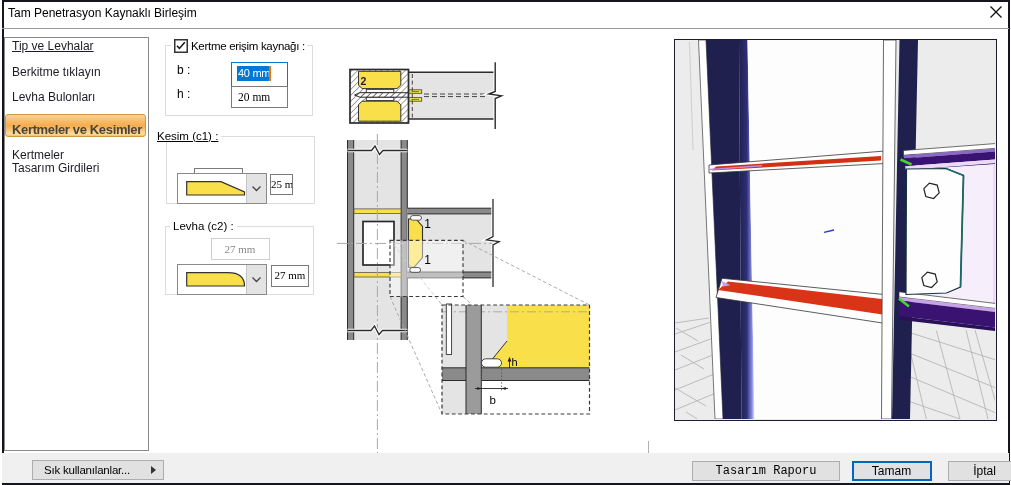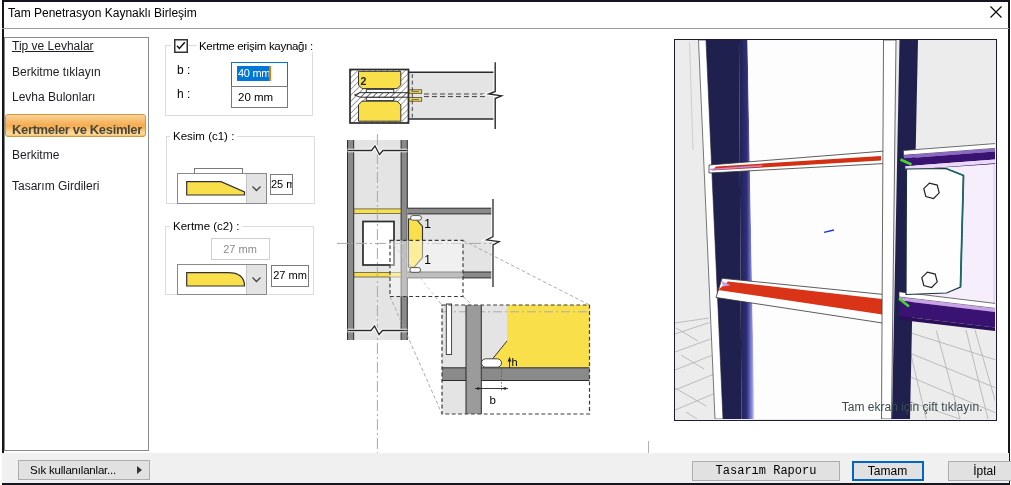--- a/index.html
+++ b/index.html
@@ -1,19 +1,19 @@
 <!DOCTYPE html>
 <html><head>
 <meta charset="utf-8">
 <style>
 html,body{margin:0;padding:0;}
 body{width:1011px;height:485px;position:relative;background:#fff;font-family:"Liberation Sans",sans-serif;overflow:hidden;}
 .abs{position:absolute;}
 .btn{position:absolute;background:#e1e1e1;border:1px solid #adadad;font-size:12px;color:#000;text-align:center;box-sizing:border-box;}
-.inp{position:absolute;background:#fff;border:1px solid #7a7a7a;font-size:11px;color:#000;box-sizing:border-box;text-align:center;white-space:nowrap;overflow:hidden;}
+.inp{position:absolute;background:#fff;border:1px solid #7a7a7a;font-size:11px;color:#000;box-sizing:border-box;text-align:center;white-space:nowrap;overflow:hidden;font-family:Liberation Serif, serif;}
 .grp{position:absolute;border:1px solid #dcdcdc;box-sizing:border-box;}
 .glab{position:absolute;background:#fff;font-size:11.5px;color:#000;padding:0 3px;white-space:nowrap;}
 .mi{position:absolute;left:12px;font-size:12px;color:#1c1c24;white-space:nowrap;}
 </style>
 </head>
 <body>
 
 <div class="abs" style="left:2px;top:0;width:1008px;height:485px;border:2px solid #15151f;box-sizing:border-box;background:#fff;"></div>
 
 <div class="abs" style="left:8px;top:6px;font-size:12px;color:#000;">Tam Penetrasyon Kaynaklı Birleşim</div>
@@ -28,64 +28,64 @@
 
 <div class="mi" style="top:39px;text-decoration:underline;">Tip ve Levhalar</div>
 
 <div class="mi" style="top:64.5px;">Berkitme tıklayın</div>
 
 <div class="mi" style="top:90px;">Levha Bulonları</div>
 
 <div class="abs" style="left:5px;top:114px;width:141px;height:22.5px;border-radius:3px;border:1px solid #cf9a3f;background:linear-gradient(180deg,#fad398,#f6b35c 40%,#f4ad4e 52%,#f8ca7e 75%,#fbdda1 90%,#f6bf6c);box-sizing:border-box;"></div>
 <div class="mi" style="top:122px;color:#4a4438;font-weight:bold;font-size:13px;letter-spacing:-0.35px;">Kertmeler ve Kesimler</div>
 
-<div class="mi" style="top:147.5px;">Berkitme</div>
-
-<div class="mi" style="top:179px;">Tasarım Girdileri</div>
+<div class="mi" style="top:147.5px;">Kertmeler</div>
+
+<div class="mi" style="top:161px;">Tasarım Girdileri</div>
 
 <div class="grp" style="left:165px;top:44.5px;width:148px;height:71px;"></div>
 
 <div class="abs" style="left:171px;top:37px;background:#fff;padding:0 2px;height:15px;"></div>
 <svg class="abs" style="left:174px;top:39px;" width="14" height="14" viewBox="0 0 14 14">
     <rect x="0.75" y="0.75" width="12.5" height="12.5" fill="#fff" stroke="#333" stroke-width="1.5"></rect>
     <path d="M3 6.8 L5.4 9.4 L10.8 3.2" stroke="#111" stroke-width="1.5" fill="none"></path>
   </svg>
 
-<div class="abs" style="left:197px;top:40px;font-size:11.5px;letter-spacing:-0.3px;background:#fff;padding:0 2px;">Kertme erişim kaynağı :</div>
+<div class="abs" style="left:189px;top:40px;font-size:11.5px;letter-spacing:-0.3px;background:#fff;padding:0 2px;">Kertme erişim kaynağı :</div>
 
 <div class="abs" style="left:177px;top:63px;font-size:12px;">b :</div>
 
 <div class="abs" style="left:231px;top:62px;width:57px;height:34px;border:1px solid #0078d7;background:#fff;box-sizing:border-box;">
 <span style="position:absolute;left:5px;top:2.5px;background:#0078d7;color:#fff;font-size:11px;letter-spacing:-0.3px;line-height:15px;padding:0 1px;white-space:nowrap;">40 mm</span>
 <span style="position:absolute;left:37px;top:2.5px;width:2px;height:15px;background:#e87900;"></span>
 </div>
 
 <div class="abs" style="left:177px;top:87px;font-size:12px;">h :</div>
 
 <div class="inp" style="left:231px;top:85.5px;width:57px;height:22px;text-align:left;padding-left:6px;line-height:20px;font-size:11.5px;">20 mm</div>
 
 <div class="grp" style="left:166px;top:136px;width:149px;height:68px;"></div>
-<div class="glab" style="left:170px;top:129.5px;">Kesim (c1) :</div>
+<div class="glab" style="left:154px;top:129.5px;text-decoration:underline;">Kesim (c1) :</div>
 
 <div class="inp" style="left:194px;top:148px;width:49px;height:20.5px;line-height:18.5px;margin-top:20px;">50 mm</div>
 
 <div class="abs" style="left:177px;top:173px;width:90px;height:31px;border:1px solid #8a8a8a;background:#fff;box-sizing:border-box;">
 <div style="position:absolute;right:0;top:0;width:19px;height:29px;background:#e3e3e3;border-left:1px solid #c6c6c6;"></div>
 <svg style="position:absolute;right:5px;top:12px;" width="9" height="6" viewBox="0 0 9 6">
       <path d="M0.5 0.5 L4.5 4.5 L8.5 0.5" stroke="#444" stroke-width="1.3" fill="none"></path>
     </svg>
 <svg style="position:absolute;left:8px;top:7px;" width="60" height="15" viewBox="0 0 60 15">
       <polygon points="0.7,0.7 35,0.7 58.5,11 58.5,14 0.7,14" fill="#f9df4a" stroke="#333" stroke-width="1.2"></polygon>
     </svg>
 </div>
 
 <div class="inp" style="left:270px;top:174px;width:23px;height:21px;line-height:19px;">25 mm</div>
 
 <div class="grp" style="left:165px;top:226px;width:149px;height:69px;"></div>
-<div class="glab" style="left:170px;top:219.5px;">Kertme (c2) :</div>
+<div class="glab" style="left:170px;top:219.5px;">Levha (c2) :</div>
 
 <div class="inp" style="left:210.5px;top:238px;width:59px;height:22px;line-height:20px;border-color:#cfcfcf;color:#8a8a8a;">27 mm</div>
 
 <div class="abs" style="left:177px;top:264px;width:90px;height:31px;border:1px solid #8a8a8a;background:#fff;box-sizing:border-box;">
 <div style="position:absolute;right:0;top:0;width:19px;height:29px;background:#e3e3e3;border-left:1px solid #c6c6c6;"></div>
 <svg style="position:absolute;right:5px;top:12px;" width="9" height="6" viewBox="0 0 9 6">
       <path d="M0.5 0.5 L4.5 4.5 L8.5 0.5" stroke="#444" stroke-width="1.3" fill="none"></path>
     </svg>
 <svg style="position:absolute;left:8px;top:7px;" width="60" height="15" viewBox="0 0 60 15">
       <path d="M0.7,0.7 L42,0.7 C52,0.7 58.5,5 58.5,14 L0.7,14 Z" fill="#f9df4a" stroke="#333" stroke-width="1.2"></path>
@@ -332,26 +332,25 @@
 <line x1="963.5" y1="175.5" x2="960.5" y2="287" stroke="#1d6868" stroke-width="1.8"></line>
 <line x1="946" y1="168.5" x2="963.5" y2="175.5" stroke="#1d6868" stroke-width="1.5"></line>
 
 <polygon points="939.2,192.9 933.6,198.5 925.8,196.5 923.8,188.7 929.4,183.1 937.2,185.1" fill="#fff" stroke="#222" stroke-width="1.2"></polygon>
 
 <polygon points="937.2,281.9 931.6,287.5 923.8,285.5 921.8,277.7 927.4,272.1 935.2,274.1" fill="#fff" stroke="#222" stroke-width="1.2"></polygon>
 
 <line x1="824" y1="232.3" x2="834" y2="230" stroke="#2233dd" stroke-width="1.3"></line>
 </svg>
 
-<div style="position:absolute;right:13px;top:360px;font-size:12px;color:#3c4a4e;">Tam ekran için çift tıklayın.</div>
 </div>
 
 <div class="abs" style="left:2px;top:453px;width:1007px;height:30px;background:#f0f0f0;"></div>
 
 <div class="abs" style="left:648px;top:441px;width:1px;height:12px;background:#b0b0b0;"></div>
 
-<div class="btn" style="left:18px;top:460px;width:132px;height:20px;line-height:18px;font-size:11.5px;letter-spacing:-0.2px;padding-right:22px;">Sık kullanılanlar...<span style="position:absolute;right:7px;top:4.5px;width:0;height:0;border-left:5px solid #333;border-top:4.5px solid transparent;border-bottom:4.5px solid transparent;"></span></div>
+<div class="btn" style="left:32px;top:460px;width:132px;height:20px;line-height:18px;font-size:11.5px;letter-spacing:-0.2px;padding-right:22px;">Sık kullanılanlar...<span style="position:absolute;right:7px;top:4.5px;width:0;height:0;border-left:5px solid #333;border-top:4.5px solid transparent;border-bottom:4.5px solid transparent;"></span></div>
 
 <div class="btn" style="left:692px;top:460.5px;width:148px;height:20px;line-height:18px;font-family:Liberation Mono, monospace;">Tasarım Raporu</div>
 
-<div class="btn" style="left:851.5px;top:460.5px;width:72px;height:20px;line-height:16px;border:2px solid #0067c0;">Tamam</div>
+<div class="btn" style="left:851.5px;top:460.5px;width:80px;height:20px;line-height:16px;border:2px solid #0067c0;">Tamam</div>
 
 <div class="btn" style="left:932px;top:460.5px;width:73px;height:20px;line-height:18px;margin-left:16px;">İptal</div>
 
 </body></html>

